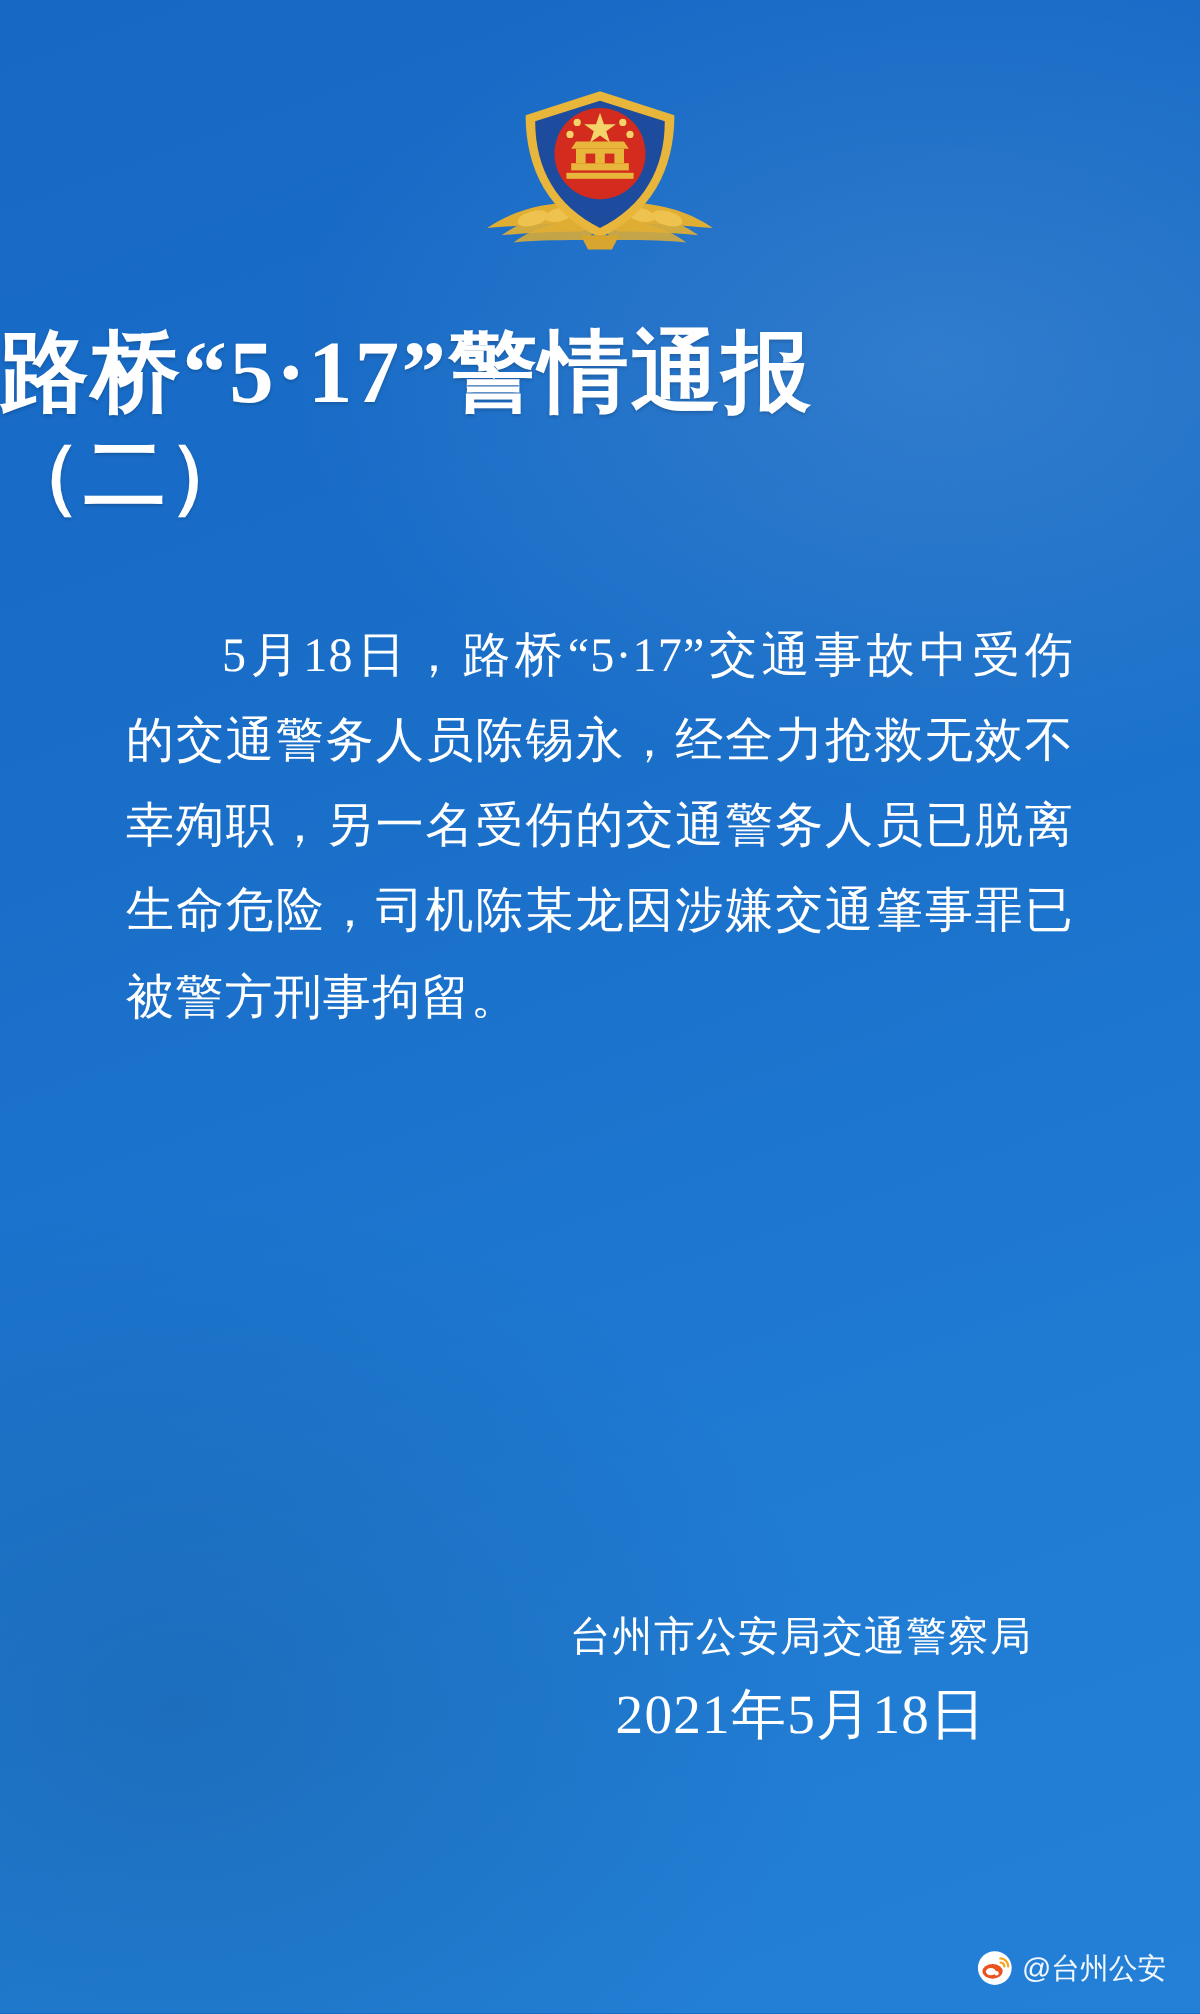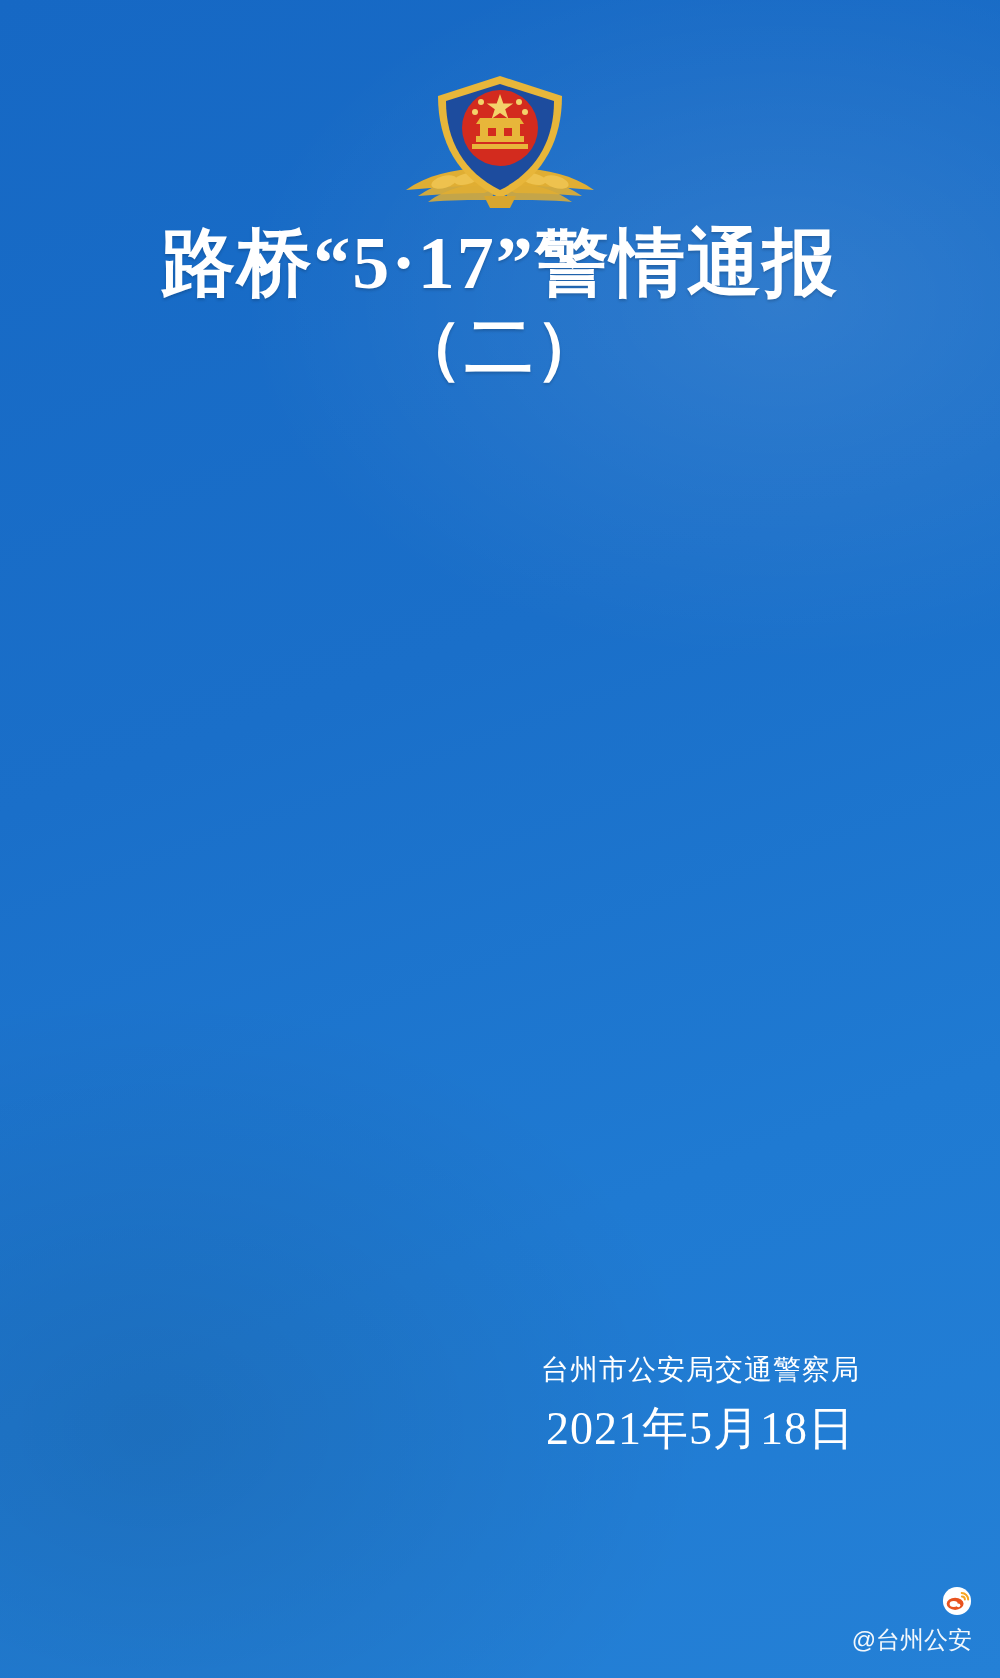--- a/index.html
+++ b/index.html
@@ -38,22 +38,23 @@
     margin-top: 62px;
     width: 240px;
     height: 160px;
     position: relative;
     z-index: 2;
   }
   .emblem-wrap svg { display: block; }
 
   
   .title-block {
-    z-index: 2;
-    text-align: center;
+    margin-top: 48px;
+    z-index: 2;
+    text-align: left;
     color: #ffffff;
     width: 100%;
   }
   .title-line1 {
     font-size: 74px;
     font-weight: bold;
     letter-spacing: 2px;
     line-height: 1.12;
     font-family: "Liberation Serif", "DejaVu Serif", serif;
     text-shadow: 0 2px 3px rgba(0,0,0,0.18);
@@ -86,40 +87,39 @@
   
   .sign-block {
     position: absolute;
     right: 140px;
     bottom: 212px;
     text-align: center;
     color: #ffffff;
     z-index: 2;
   }
   .sign-org {
-    font-size: 28px;
+    font-size: 34px;
     line-height: 1.6;
     letter-spacing: 1px;
   }
   .sign-date {
     font-size: 46px;
     line-height: 1.6;
     letter-spacing: 1px;
   }
 
   
   .footer {
     position: absolute;
     right: 28px;
     bottom: 22px;
     display: flex;
-    align-items: flex-end;
+    align-items: center;
     gap: 8px;
     z-index: 3;
-    flex-direction: column;
   }
   .weibo-icon {
     width: 30px;
     height: 30px;
     display: block;
   }
   .footer-handle {
     color: #ffffff;
     font-size: 24px;
     font-family: "Liberation Sans", sans-serif;
@@ -176,20 +176,21 @@
       <path d="M104 134 L136 134 L130 146 L110 146 Z" fill="#d8a62f"></path>
     </svg>
   </div>
 
   <div class="title-block">
     <div class="title-line1">路桥“5·17”警情通报</div>
     <div class="title-line2">（二）</div>
   </div>
 
   <div class="body-block">
+    <p class="para">5月18日，路桥“5·17”交通事故中受伤的交通警务人员陈锡永，经全力抢救无效不幸殉职，另一名受伤的交通警务人员已脱离生命危险，司机陈某龙因涉嫌交通肇事罪已被警方刑事拘留。</p>
   </div>
 
   <div class="sign-block">
     <div class="sign-org">台州市公安局交通警察局</div>
     <div class="sign-date">2021年5月18日</div>
   </div>
 
   <div class="footer">
     <span class="weibo-icon">
       <svg class="weibo-icon" viewBox="0 0 32 32" aria-hidden="true">

